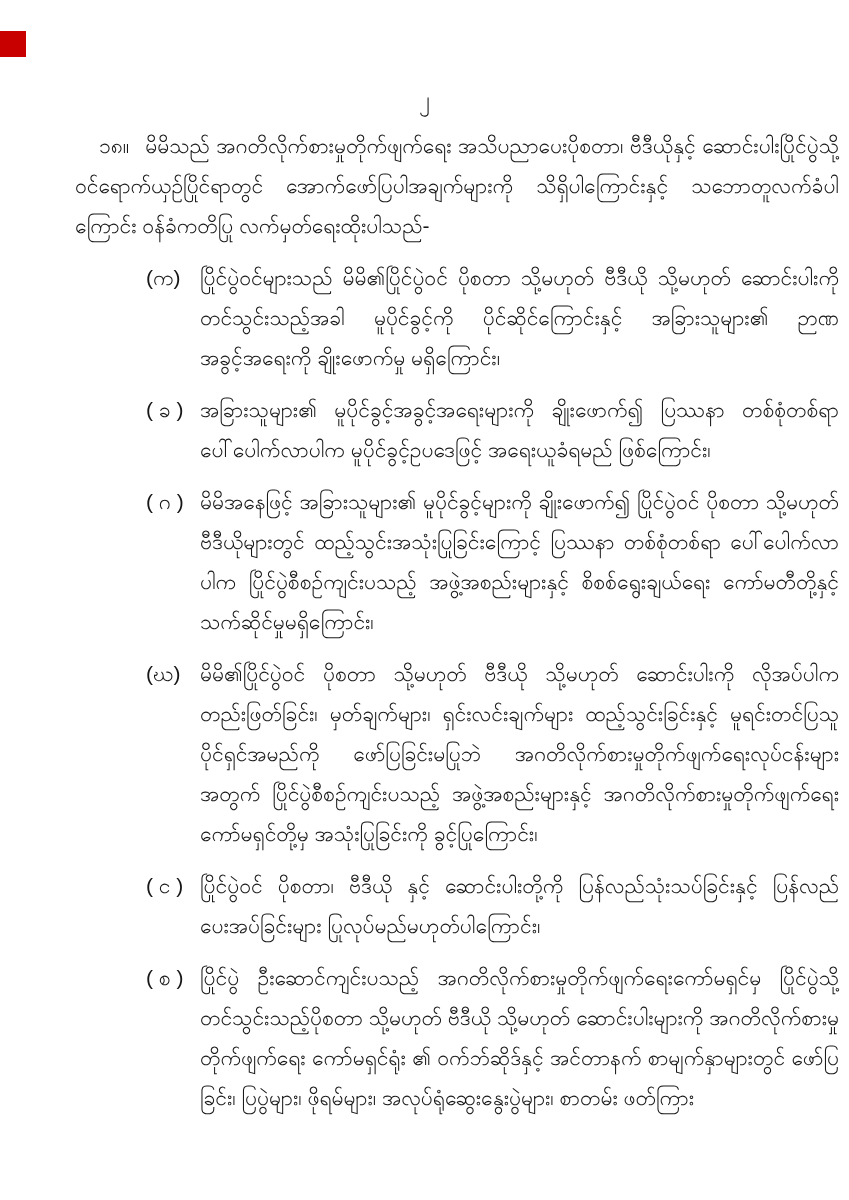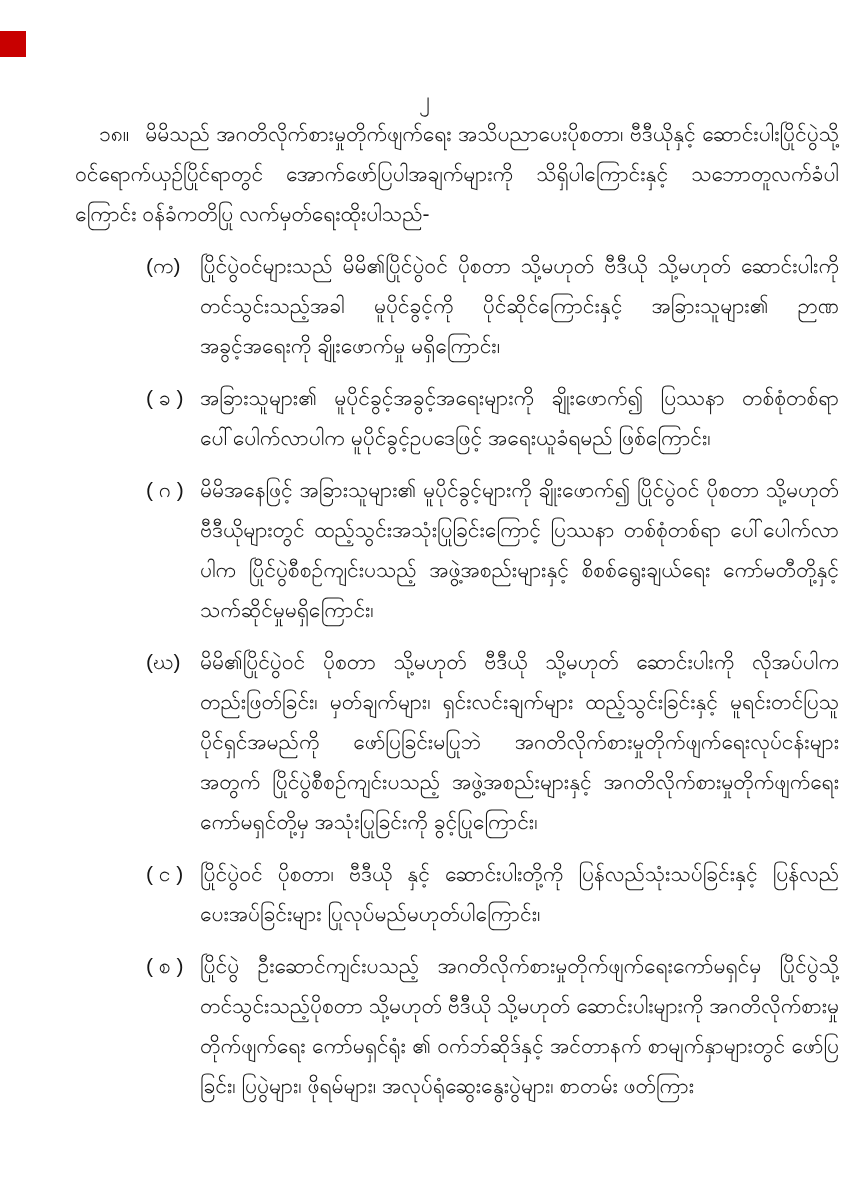--- a/index.html
+++ b/index.html
@@ -31,21 +31,21 @@
     position: absolute;
     top: 86px;
     left: 0;
     width: 849px;
     text-align: center;
     font-size: 22px;
     line-height: 28px;
     color: #161616;
   }
   .intro {
-    margin: 0 0 12px 0;
+    margin: 12px 0 12px 0;
     text-align: justify;
     text-indent: 12px;
   }
   .intro-number {
     display: inline-block;
     margin-right: 16px;
   }
   .items {
     margin-left: 71px;
   }

